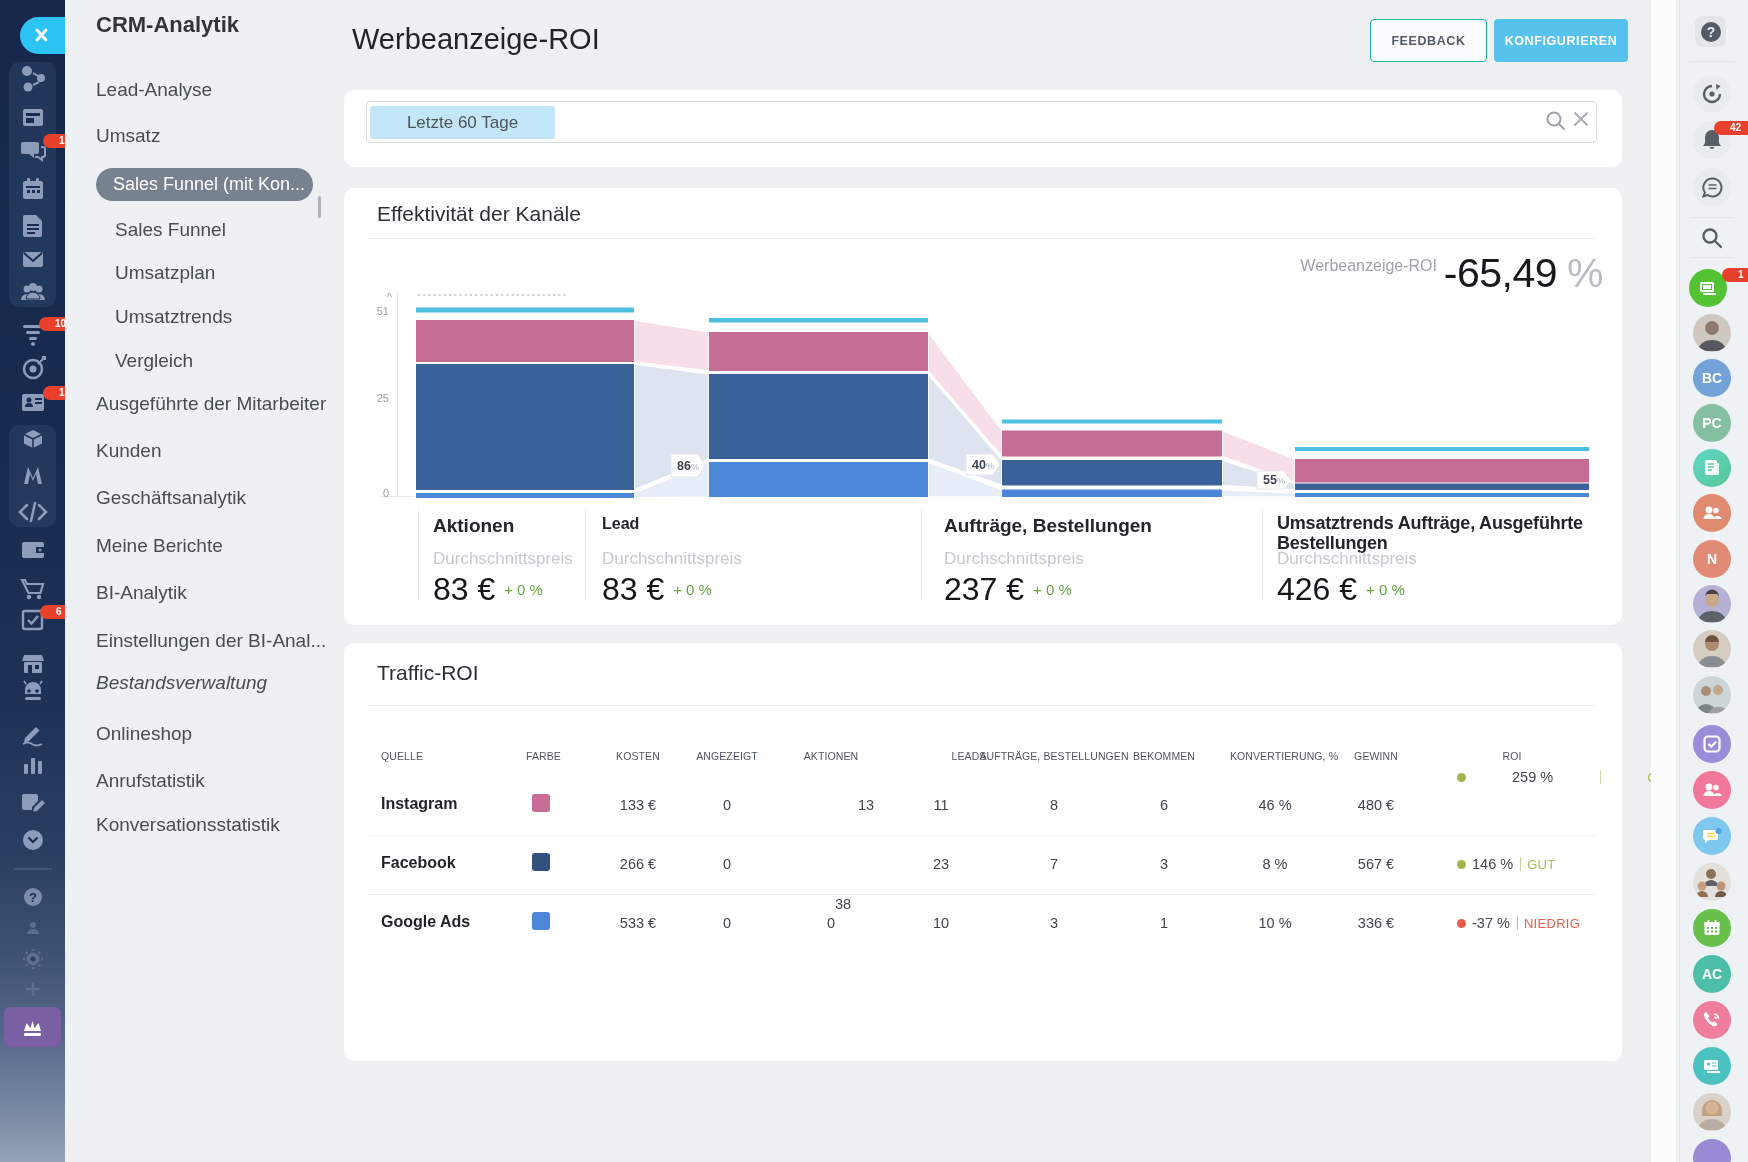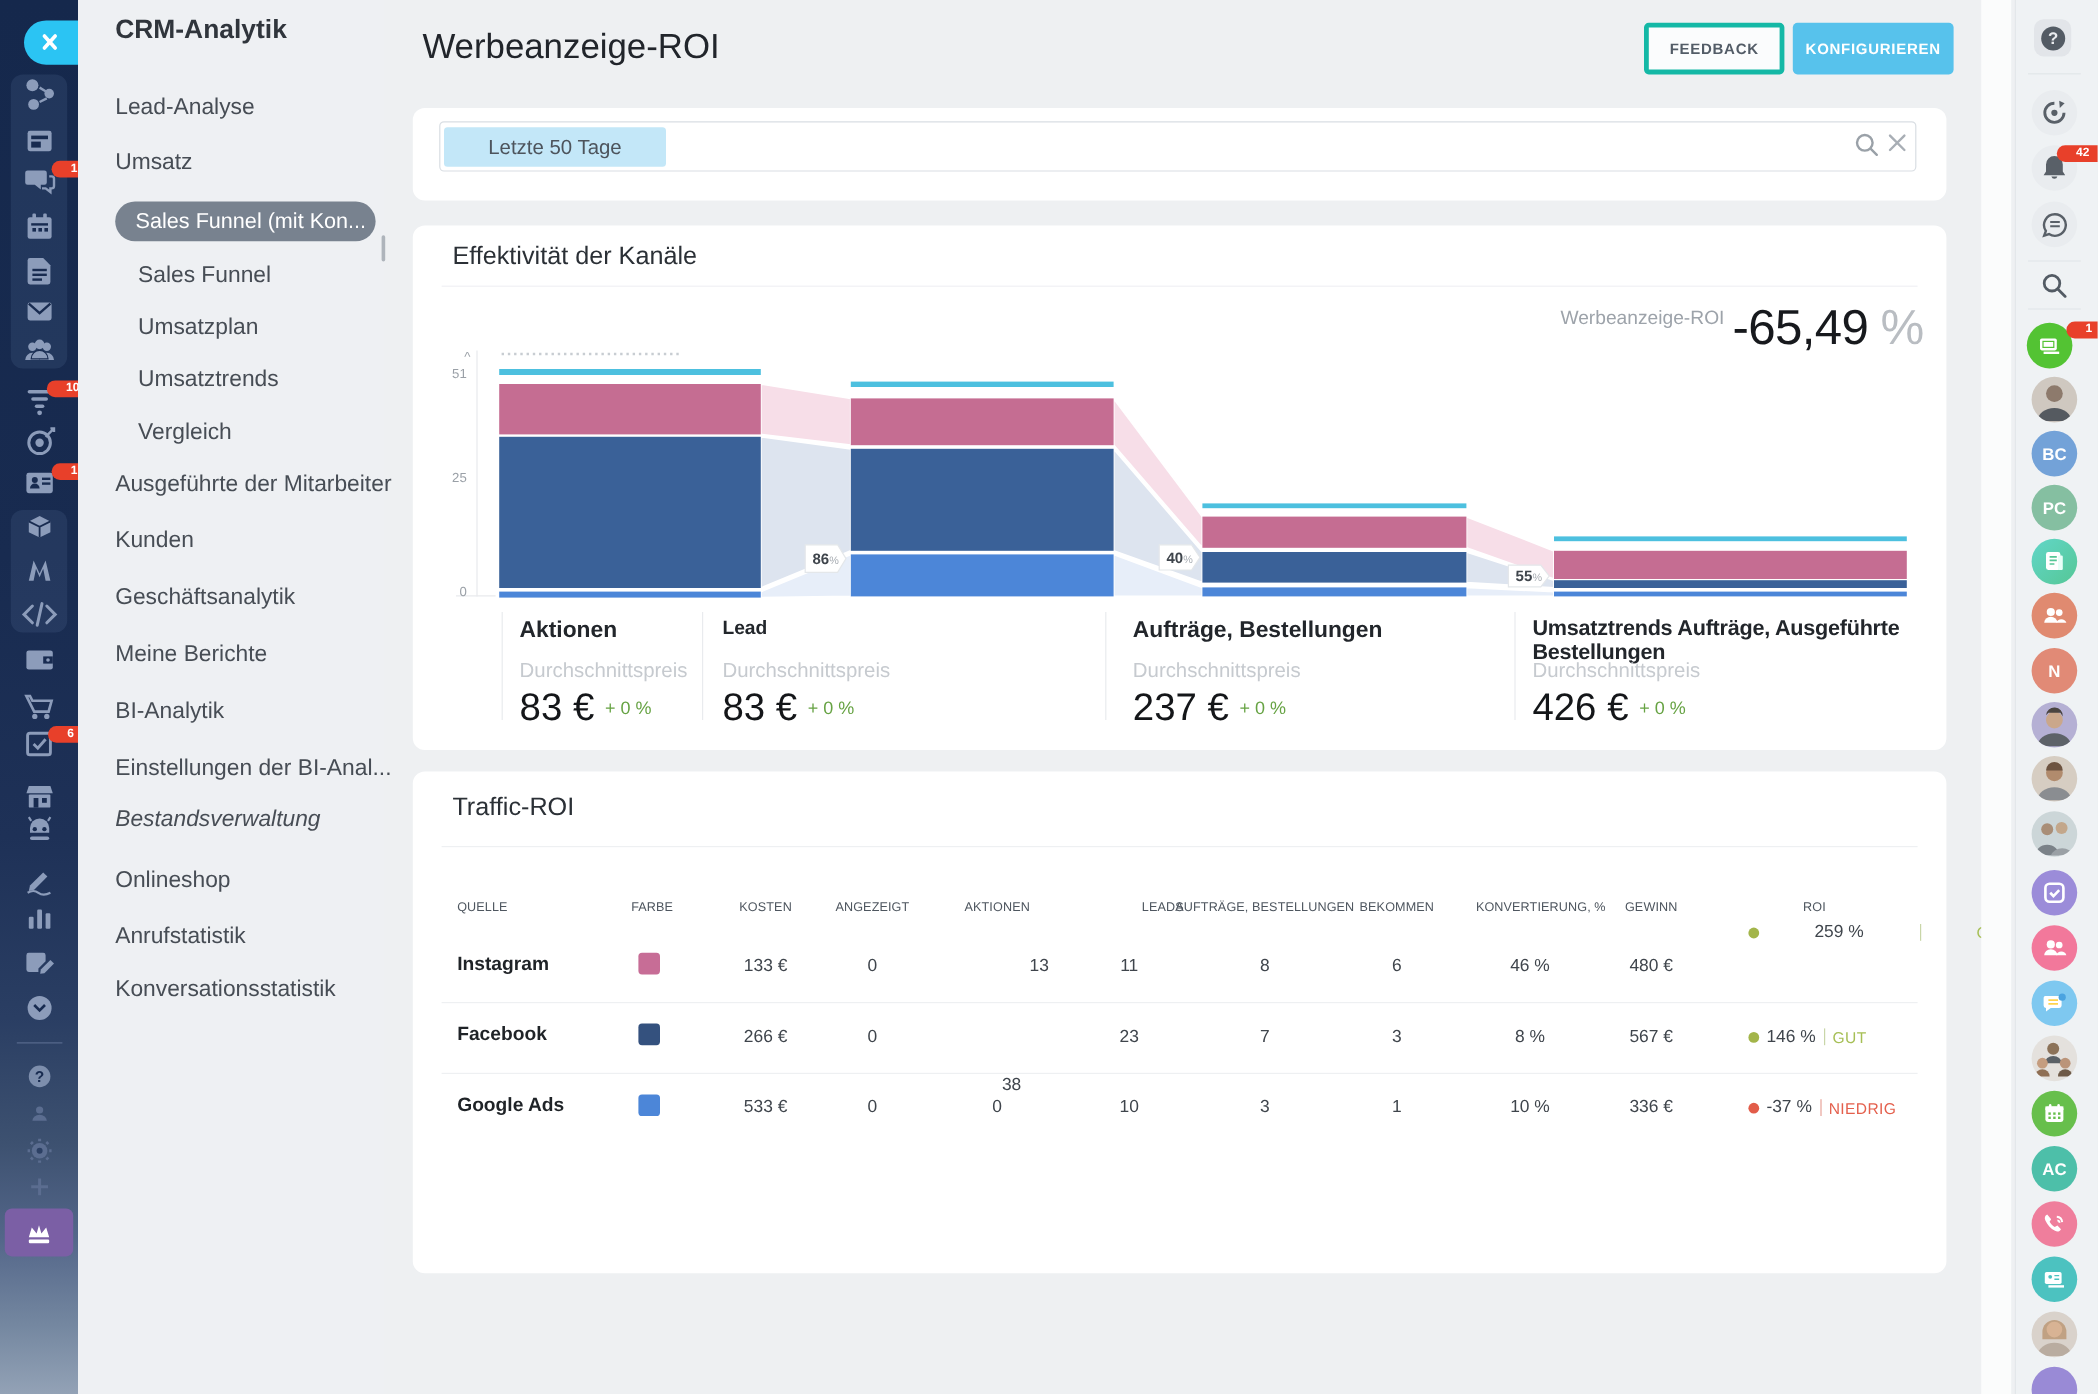--- a/index.html
+++ b/index.html
@@ -236,26 +236,26 @@
   <div class="mi" style="top:582px;">BI-Analytik</div>
   <div class="mi" style="top:630px;">Einstellungen der BI-Anal...</div>
   <div class="mi" style="top:672px;font-style:italic;">Bestandsverwaltung</div>
   <div class="mi" style="top:723px;">Onlineshop</div>
   <div class="mi" style="top:770px;">Anrufstatistik</div>
   <div class="mi" style="top:814px;">Konversationsstatistik</div>
   <div class="abs" style="left:253px;top:196px;width:3px;height:22px;background:#aeb4bb;border-radius:2px;"></div>
 </div>
 
 <div class="abs" style="left:352px;top:23px;font-size:29px;font-weight:400;color:#21252b;">Werbeanzeige-ROI</div>
-<div class="btn" style="left:1370px;width:117px;background:#fbfcfd;border:4px solid #14b8a6;color:#535c67;box-sizing:border-box;">FEEDBACK</div>
+<div class="btn" style="left:1370px;width:117px;background:#fbfcfd;border:1px solid #14b8a6;color:#535c67;box-sizing:border-box;">FEEDBACK</div>
 <div class="btn" style="left:1494px;width:134px;background:#57c2ec;color:#fff;">KONFIGURIEREN</div>
 
 <div class="card" style="left:344px;top:90px;width:1278px;height:77px;"></div>
 <div class="abs" style="left:366px;top:101px;width:1231px;height:42px;border:1px solid #d9dee3;border-radius:4px;box-sizing:border-box;background:#fff;"></div>
-<div class="abs" style="left:370px;top:106px;width:185px;height:33px;background:#c3e7f8;border-radius:3px;color:#4d545c;font-size:17px;line-height:33px;text-align:center;">Letzte 50 Tage</div>
+<div class="abs" style="left:370px;top:106px;width:185px;height:33px;background:#c3e7f8;border-radius:3px;color:#4d545c;font-size:17px;line-height:33px;text-align:center;">Letzte 60 Tage</div>
 <svg class="abs" style="left:1544px;top:109px;" width="48" height="24">
   <circle cx="10" cy="10" r="6.5" fill="none" stroke="#9aa1a8" stroke-width="2"></circle>
   <path d="M15 15 L20 20" stroke="#9aa1a8" stroke-width="2" stroke-linecap="round"></path>
   <path d="M31 4 L43 16 M43 4 L31 16" stroke="#a8aeb5" stroke-width="2" stroke-linecap="round"></path>
 </svg>
 
 <div class="card" id="card2" style="left:344px;top:188px;width:1278px;height:437px;"></div>
 <div id="chartlayer">
   <div class="abs" style="left:377px;top:202px;font-size:21px;color:#2b3036;">Effektivität der Kanäle</div>
   <div class="abs" style="left:368px;top:238px;width:1230px;height:1px;background:#f0f1f4;"></div>

